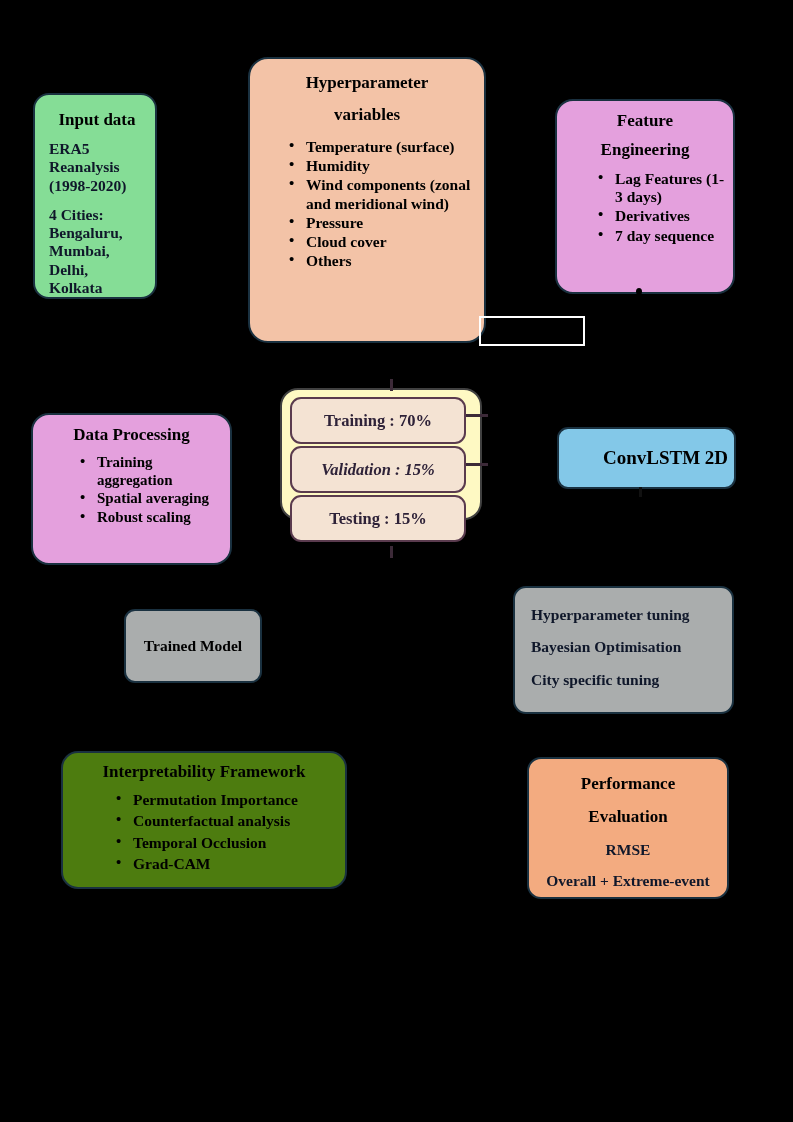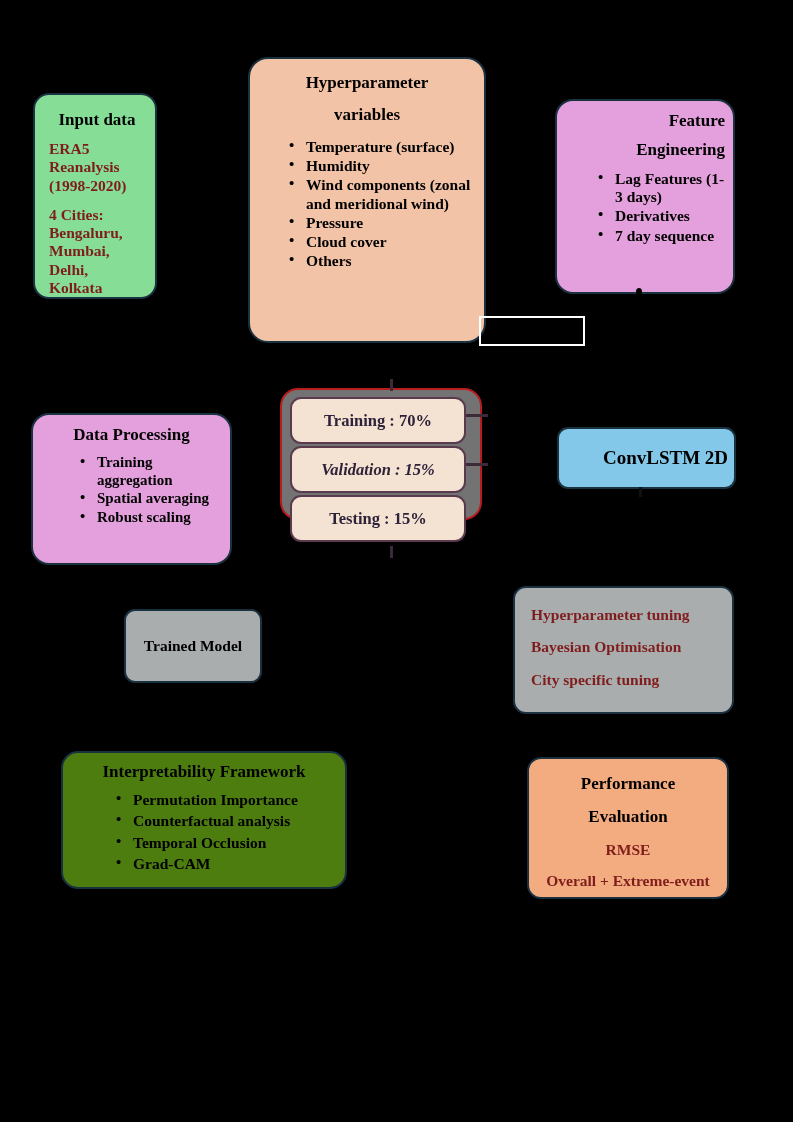--- a/index.html
+++ b/index.html
@@ -32,21 +32,21 @@
     color: #000000;
     line-height: 1.18;
   }
   .node-title {
     text-align: center;
     font-weight: bold;
     color: #000000;
   }
   .node-line {
     font-weight: bold;
-    color: #7f1d1d;
+    color: #0f172a;
   }
 
   ul.bullets {
     margin: 0;
     padding: 0 0 0 30px;
     list-style: none;
   }
   ul.bullets > li {
     position: relative;
     font-weight: bold;
@@ -92,21 +92,21 @@
   }
 
   
   #feature-eng {
     left: 555px; top: 99px; width: 180px; height: 195px;
     background: #e4a0dd;
     border-radius: 18px;
     padding: 10px 8px 0 8px;
     overflow: hidden;
   }
-  #feature-eng .node-title { font-size: 17px; line-height: 1.2; margin-bottom: 9px; text-align: right; }
+  #feature-eng .node-title { font-size: 17px; line-height: 1.2; margin-bottom: 9px; }
   #feature-eng ul.bullets { font-size: 15.5px; padding-left: 50px; }
 
   
   #feature-eng-overflow-bullet {
     position: absolute;
     left: 636px; top: 288px;
     width: 6px; height: 7px;
     background: #000000;
     border-radius: 50%;
   }
@@ -117,22 +117,22 @@
     background: #e4a0dd;
     border-radius: 18px;
     padding: 10px 8px 0 8px;
   }
   #data-processing .node-title { font-size: 17px; margin-bottom: 9px; }
   #data-processing ul.bullets { font-size: 15px; padding-left: 56px; }
 
   
   #split-container {
     left: 280px; top: 388px; width: 202px; height: 132px;
-    background: #737373;
-    border: 2px solid #b91c1c;
+    background: #fef9c3;
+    border: 2px solid #404040;
     border-radius: 18px;
   }
   .split-cell {
     position: absolute;
     left: 8px;
     width: 176px;
     height: 47px;
     box-sizing: border-box;
     background: #f4e3d3;
     border: 2px solid #5a3b4e;

